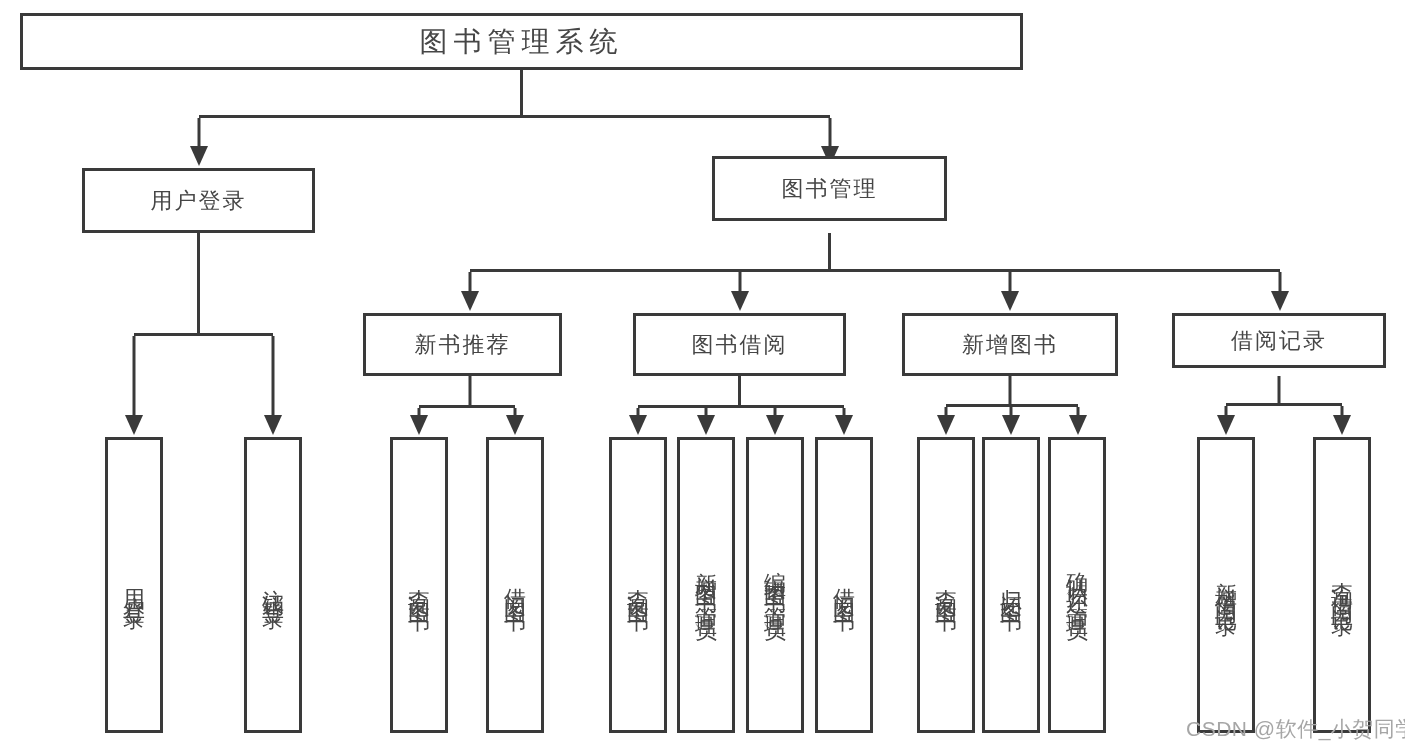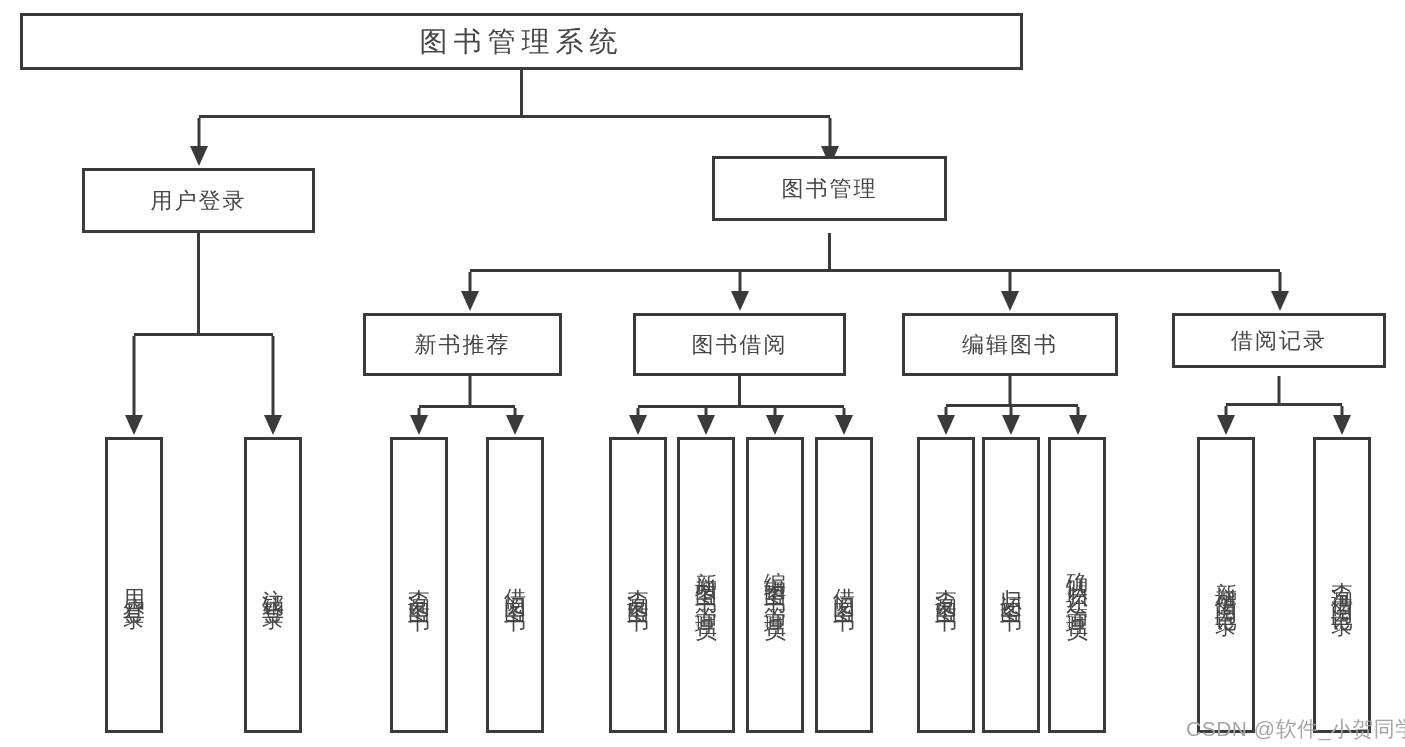--- a/index.html
+++ b/index.html
@@ -172,21 +172,21 @@
     <span>图书管理</span>
   </div>
 
   <div class="hbox" id="n-newbook">
     <span>新书推荐</span>
   </div>
   <div class="hbox" id="n-bookborrow">
     <span>图书借阅</span>
   </div>
   <div class="hbox" id="n-currborrow">
-    <span>编辑图书</span>
+    <span>新增图书</span>
   </div>
   <div class="hbox" id="n-records">
     <span>借阅记录</span>
   </div>
 
   <div class="vbox" id="v-login">
     <span class="vtext">用户登录</span>
   </div>
   <div class="vbox" id="v-logout">
     <span class="vtext">注销登录</span>

